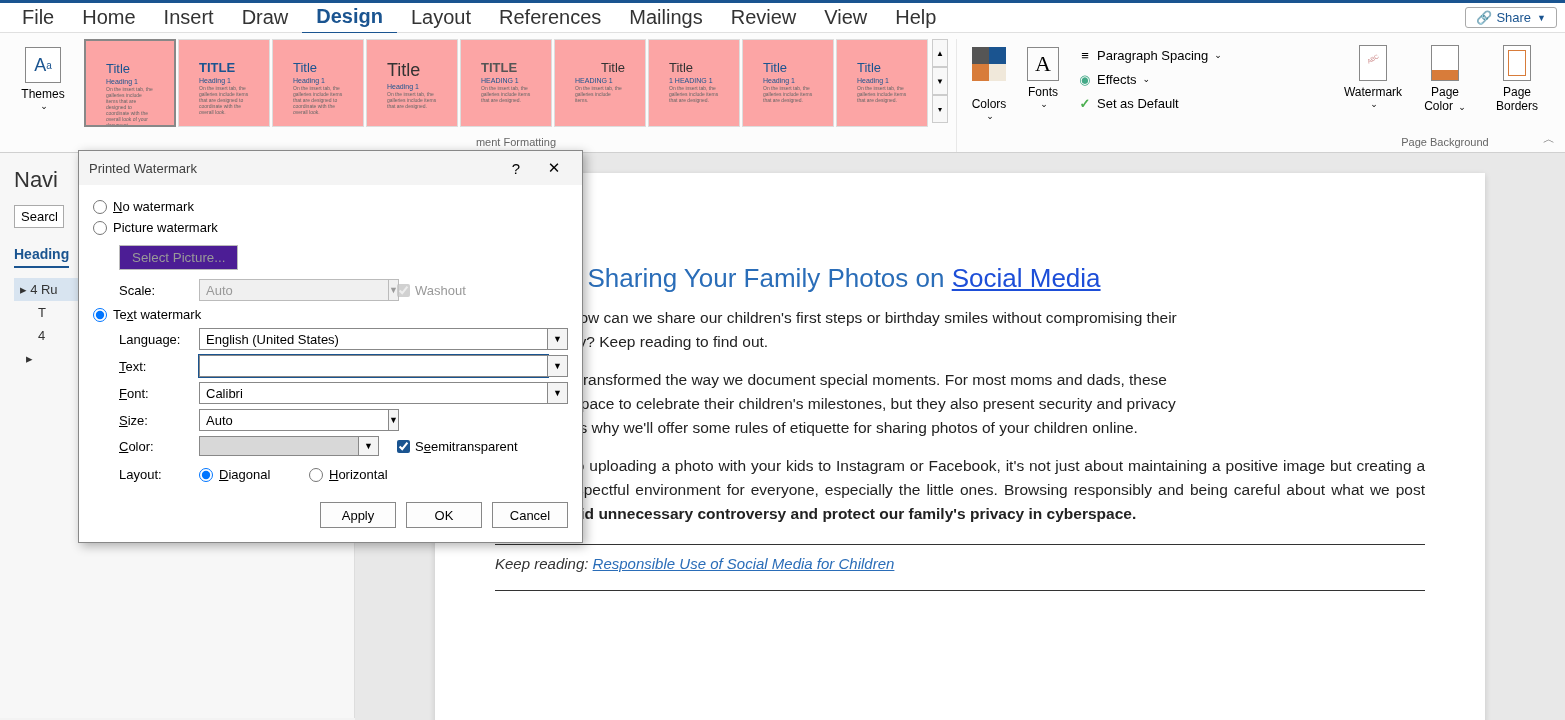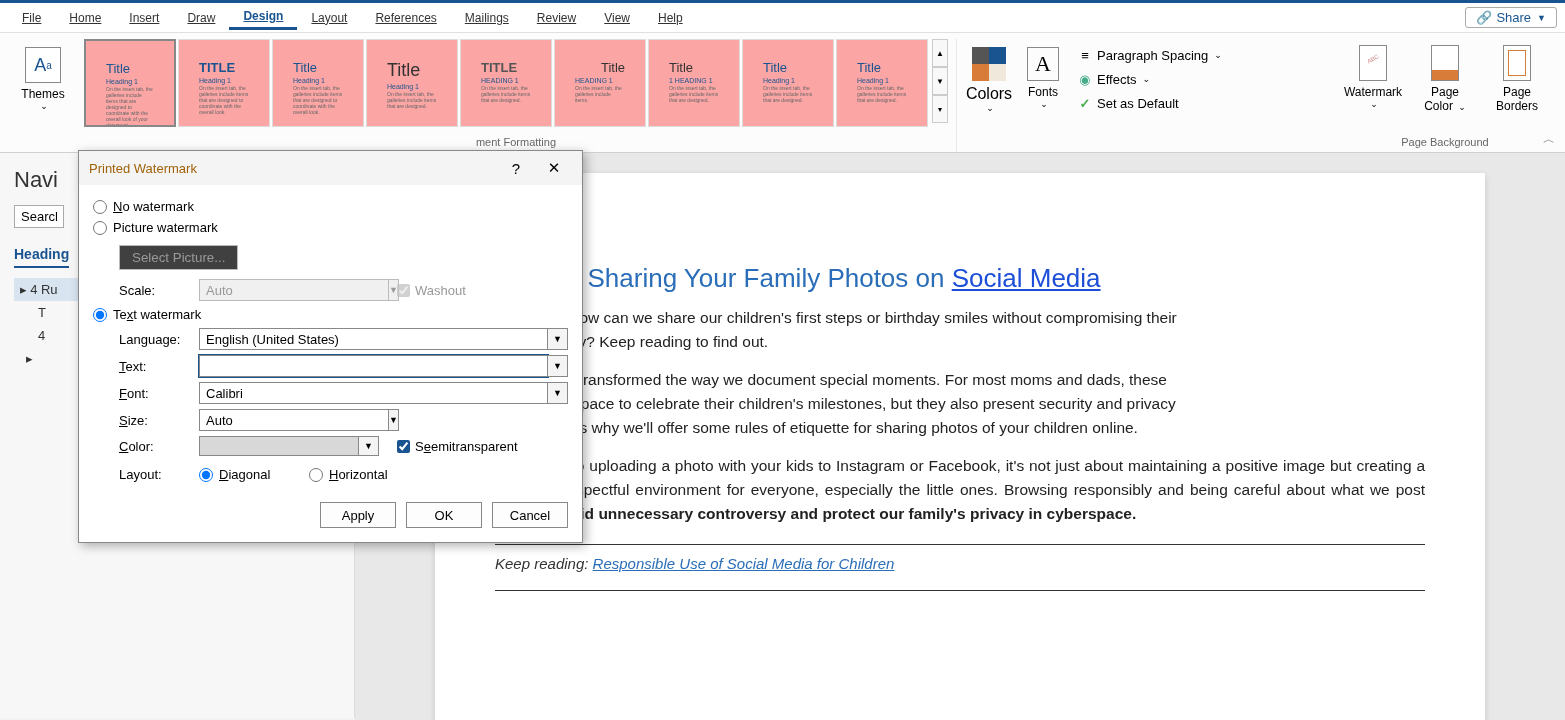--- a/index.html
+++ b/index.html
@@ -3,21 +3,21 @@
 <meta charset="utf-8">
 <style>
 * { margin: 0; padding: 0; box-sizing: border-box; font-family: "Segoe UI", sans-serif; }
 body { background: #f3f3f3; width: 1565px; height: 720px; overflow: hidden; position: relative; }
 
 
 .top-border { height: 3px; background: #1a5490; }
 
 
 .menubar { display: flex; align-items: center; height: 30px; background: #fff; border-bottom: 1px solid #e0e0e0; padding: 0 8px; }
-.menu-item { padding: 4px 14px; font-size: 12px; color: #333; cursor: pointer; text-decoration: underline; }
+.menu-item { padding: 4px 14px; font-size: 20px; color: #333; cursor: pointer; }
 .menu-item.active { border-bottom: 3px solid #1a5490; color: #1a5490; font-weight: 600; }
 .share-btn { margin-left: auto; border: 1px solid #aaa; padding: 2px 10px; font-size: 13px; color: #1a5490; border-radius: 3px; display: flex; align-items: center; gap: 4px; }
 
 
 .ribbon { display: flex; height: 120px; background: #fcfcfc; border-bottom: 1px solid #d0d0d0; padding: 6px 10px 0 10px; position: relative; }
 .ribbon-group { display: flex; flex-direction: column; align-items: center; padding: 0 8px; border-right: 1px solid #e8e8e8; }
 .ribbon-group:last-child { border-right: none; }
 .ribbon-group-label { font-size: 11px; color: #666; margin-top: auto; padding-bottom: 4px; }
 
 .themes-btn { display: flex; flex-direction: column; align-items: center; width: 50px; padding-top: 8px; }
@@ -68,35 +68,35 @@
 .doc-title a { color: #1d4ed8; text-decoration: underline; }
 .doc-para { font-size: 15.5px; line-height: 1.55; color: #222; margin-bottom: 14px; text-align: justify; }
 .doc-para strong { font-weight: 700; }
 .doc-hr { border: none; border-top: 1px solid #333; margin: 18px 0 10px; }
 .keep-reading { font-style: italic; font-size: 15px; color: #333; }
 .keep-reading a { color: #2a6db8; text-decoration: underline; font-style: italic; }
 
 
 .dialog { position: absolute; left: 78px; top: 150px; width: 505px; background: #fff; border: 1px solid #888; box-shadow: 3px 3px 10px rgba(0,0,0,0.3); z-index: 100; font-size: 13px; }
 .dialog-titlebar { display: flex; align-items: center; height: 34px; padding: 0 10px; background: #f4f4f4; }
-.dialog-title { font-size: 13px; color: #a16207; }
+.dialog-title { font-size: 13px; color: #404040; }
 .dialog-ctrl { margin-left: auto; display: flex; gap: 2px; }
 .dialog-ctrl button { width: 36px; height: 28px; background: transparent; border: none; font-size: 15px; cursor: pointer; }
 .dialog-body { padding: 8px 14px 14px 14px; }
 .radio-row { display: flex; align-items: center; gap: 6px; margin: 6px 0; }
 .radio-row input[type=radio] { width: 14px; height: 14px; }
 .indent-block { margin-left: 26px; }
 .field-row { display: flex; align-items: center; margin: 5px 0; gap: 8px; }
 .field-row label { width: 72px; }
 .field-row .combo { flex: 1; display: flex; }
 .combo input, .combo-static { flex: 1; border: 1px solid #888; padding: 2px 6px; font-size: 13px; height: 22px; background: #fff; }
 .combo button { width: 20px; border: 1px solid #888; border-left: none; background: #f4f4f4; font-size: 9px; cursor: pointer; }
 .combo.disabled input, .combo.disabled .combo-static, .combo.disabled button { background: #f0f0f0; color: #999; border-color: #bbb; }
 .check-row { display: flex; align-items: center; gap: 5px; }
-.select-picture { border: 1px solid #bbb; padding: 4px 12px; background: #404040; color: #999; cursor: not-allowed; margin: 4px 0; text-align: center; }
+.select-picture { border: 1px solid #bbb; padding: 4px 12px; background: #4c1d95; color: #999; cursor: not-allowed; margin: 4px 0; text-align: center; }
 .color-swatch-box { width: 160px; height: 20px; background: #d8d8d8; border: 1px solid #888; }
 .layout-radios { display: flex; gap: 18px; margin-left: 82px; }
 .dialog-buttons { display: flex; justify-content: flex-end; gap: 10px; margin-top: 14px; }
 .dialog-buttons button { width: 76px; height: 26px; border: 1px solid #888; background: #fdfdfd; font-size: 13px; cursor: pointer; }
 
 .underline-accel { text-decoration: underline; }
 .chevron { font-size: 9px; margin-left: 2px; }
 .greencheck { color: #4caf50; font-weight: bold; }
 </style>
 </head>
@@ -190,21 +190,21 @@
 
   <div class="ribbon-group" style="border-right:none;">
     <div style="display:flex; gap:6px;">
       <div class="colors-btn">
         <div class="colors-swatch">
             <div></div>
             <div></div>
             <div></div>
             <div></div>
           </div>
-        <div style="font-size:16px;margin-top:4px;">Colors</div>
+        <div style="font-size:12px;margin-top:16px;">Colors</div>
         <span class="chevron">⌄</span>
       </div>
       <div class="fonts-btn">
         <div class="fonts-icon">A</div>
         <div style="font-size:12px;margin-top:4px;">Fonts</div>
         <span class="chevron">⌄</span>
       </div>
       <div class="doc-format-opts">
         <div class="opt">
             <span class="icon-small">≡</span>

